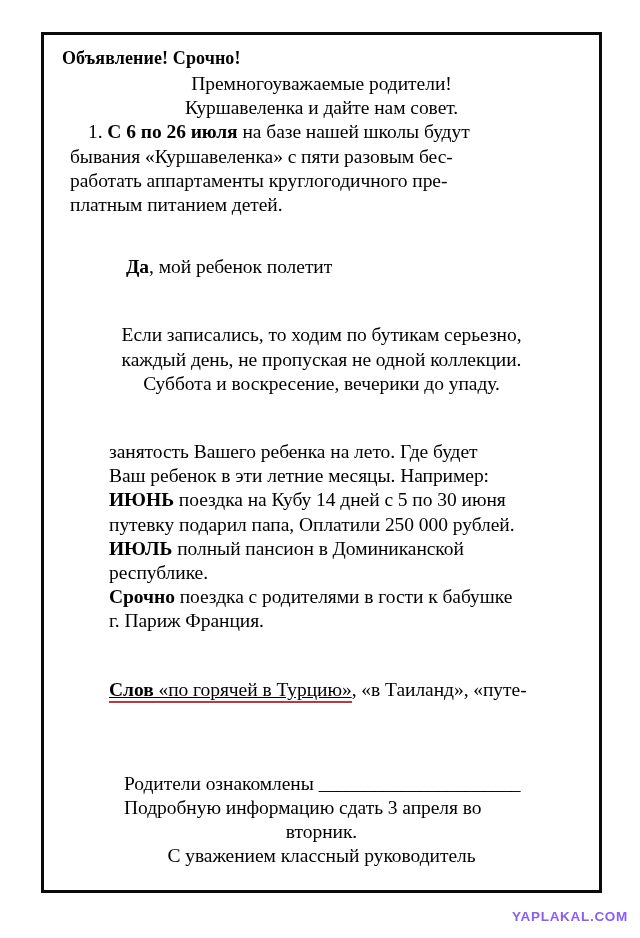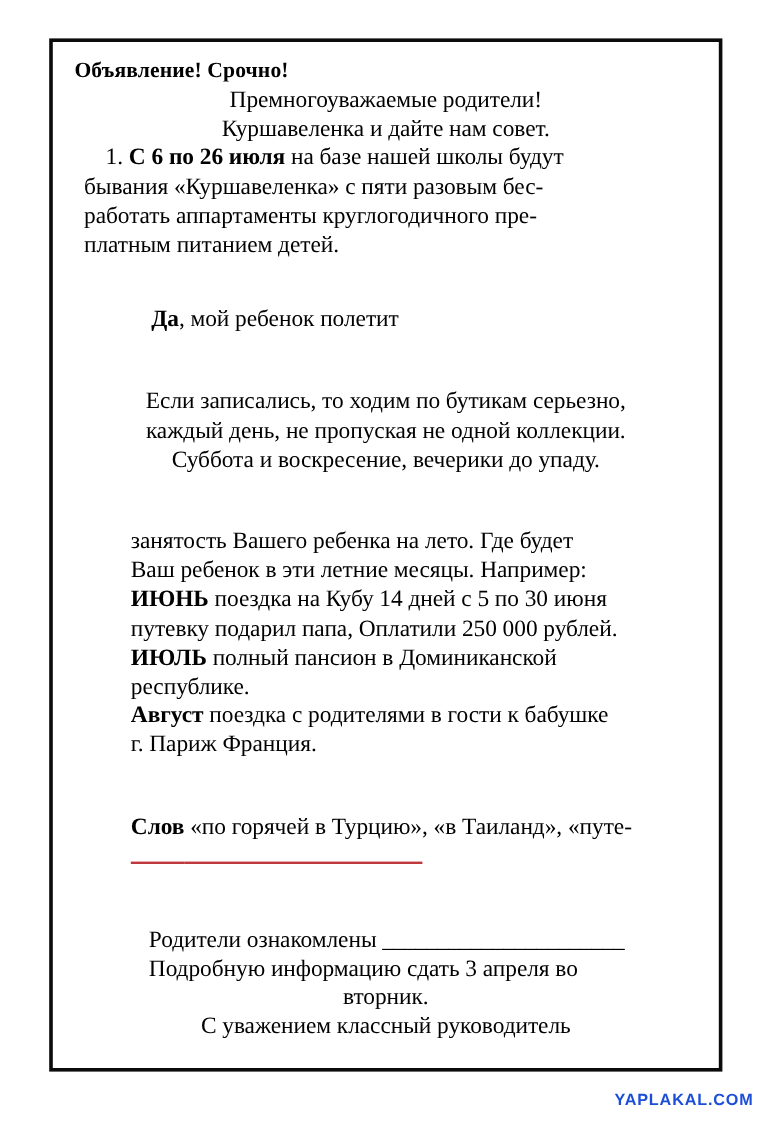--- a/index.html
+++ b/index.html
@@ -70,36 +70,37 @@
   .ind-s2   { padding-left: 47px; }   
   .ind-slov { padding-left: 47px; }   
   .ind-foot { padding-left: 62px; }
   .gap-md { height: 26px; }
   .gap-lg { height: 38px; }
   .gap-xl { height: 44px; }
 
   
   .red-ul {
     border-bottom: 2.5px solid #bf383c;
-    padding-bottom: 18px;
+    padding-bottom: 1px;
+    text-decoration: underline;
   }
 
   
   .blank-rule { letter-spacing: -0.6px; }
 
   
   #watermark {
     position: absolute;
     right: 12px;
     bottom: 14px;
     font-family: "Liberation Sans", "DejaVu Sans", sans-serif;
     font-size: 13.5px;
     font-weight: bold;
     letter-spacing: 0.7px;
-    color: #1d4ed8;
+    color: #8b5cf6;
     user-select: none;
   }
 </style>
 </head>
 <body>
 
 <div id="notice-frame">
   <div id="notice-body">
 
     <div class="title">Объявление! Срочно!</div>
@@ -148,21 +149,21 @@
       </div>
       <div class="line left">путевку подарил папа, Оплатили 250 000 рублей.</div>
 
       <div class="line left">
         <span class="b">ИЮЛЬ</span>
         <span>полный пансион в Доминиканской</span>
       </div>
       <div class="line left">республике.</div>
 
       <div class="line left">
-        <span class="b">Август</span>
+        <span class="b">Срочно</span>
         <span>поездка с родителями в гости к бабушке</span>
       </div>
       <div class="line left">г. Париж Франция.</div>
     </div>
 
     <div class="gap-xl"></div>
 
     <div class="blk ind-slov">
       <div class="line left"><span class="b red-ul">Слов</span><span class="red-ul"> «по горячей в Турцию»</span><span>, «в Таиланд», «путе-</span></div>
     </div>

